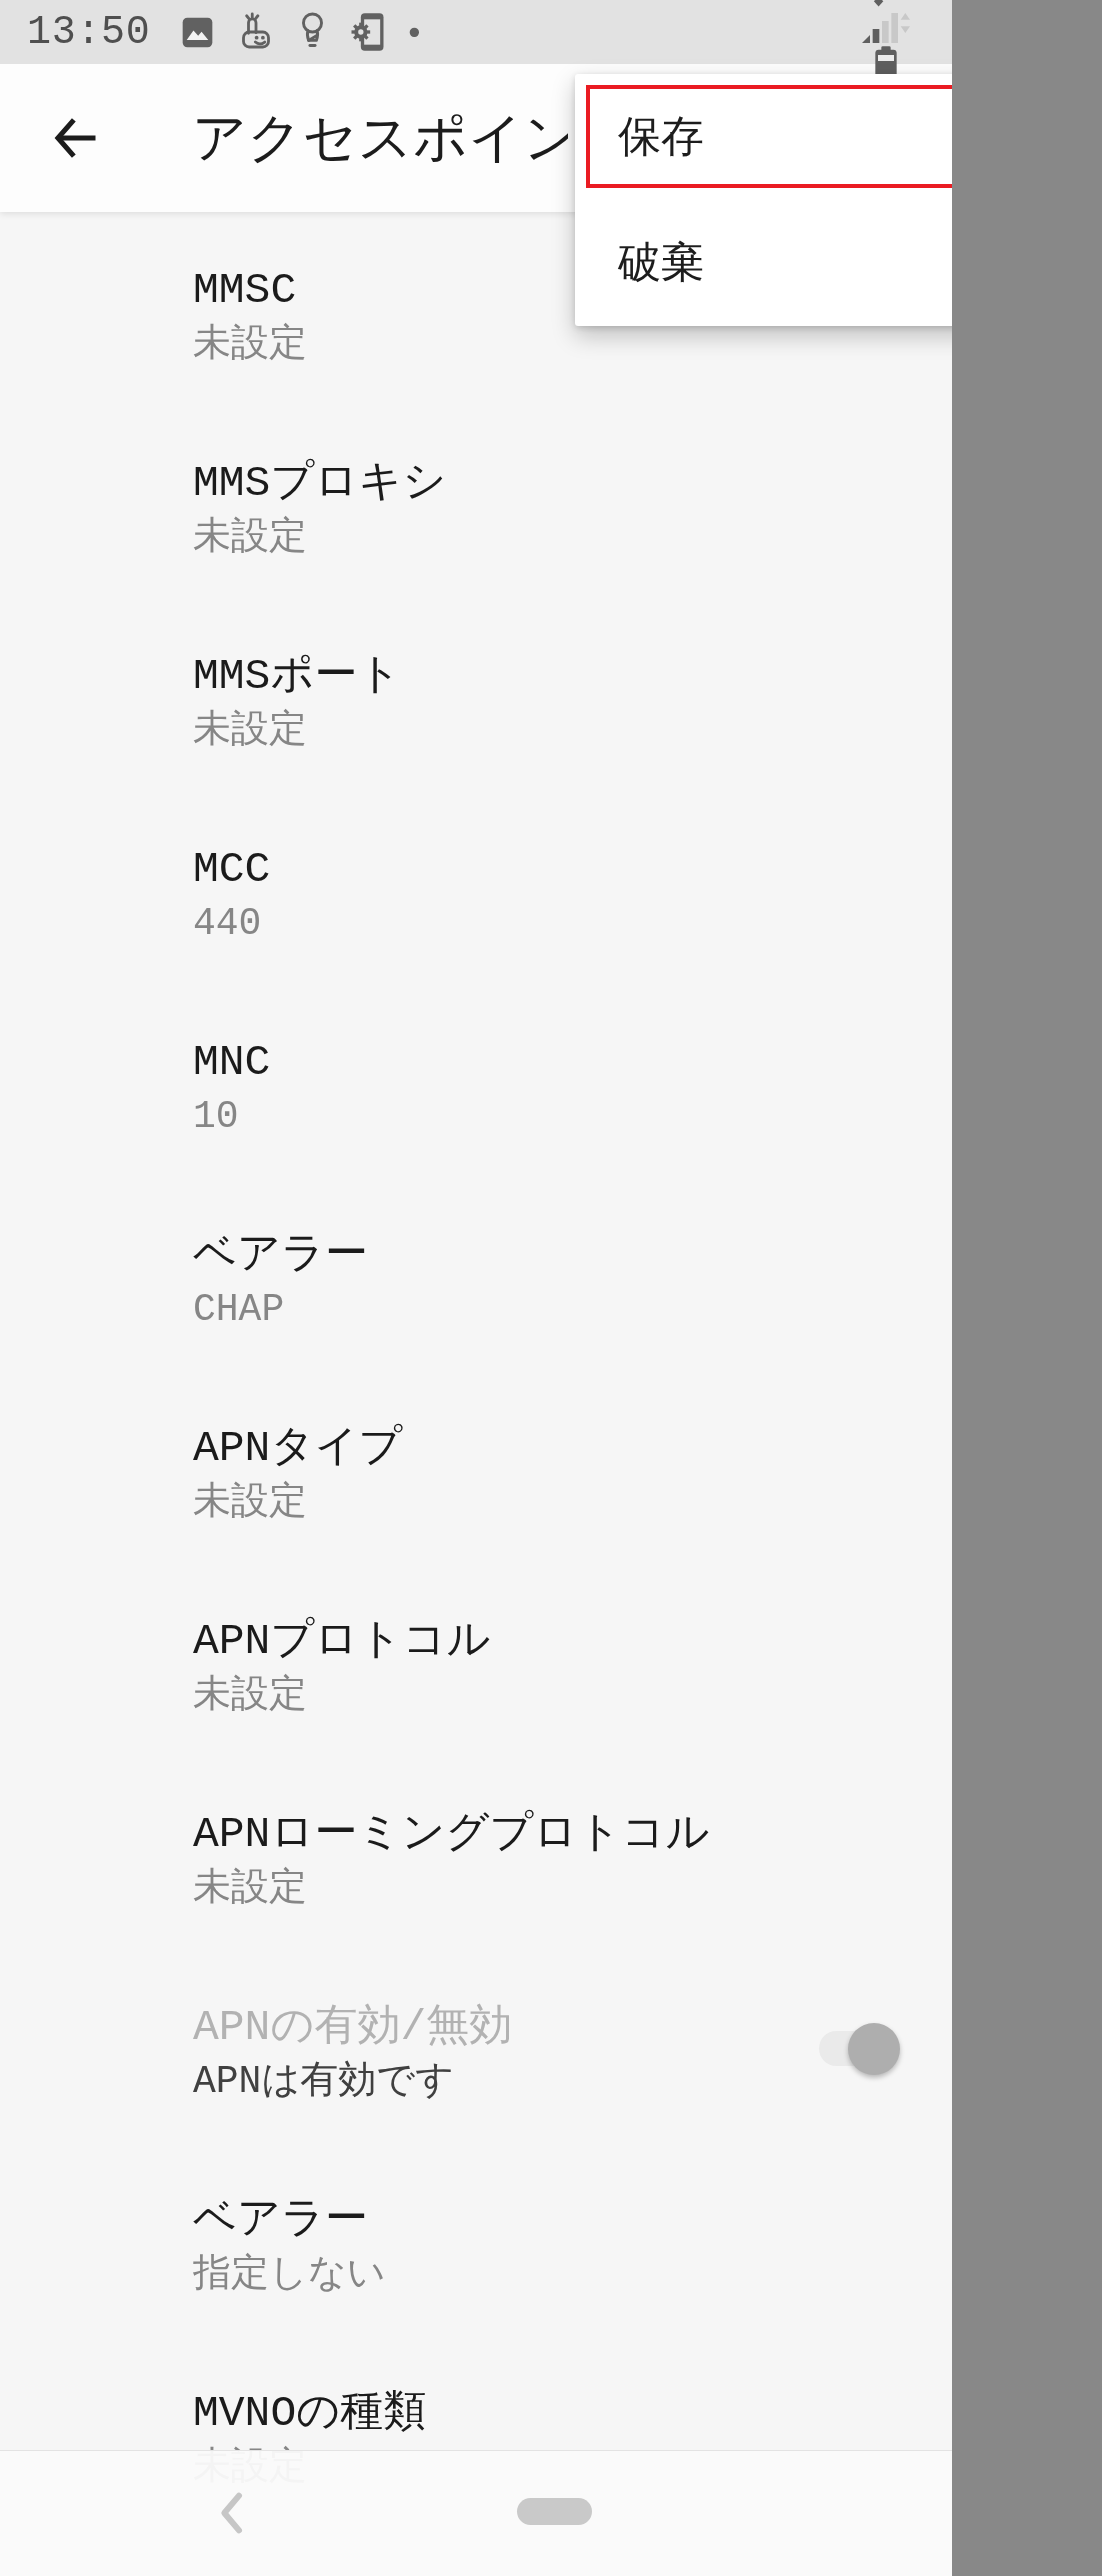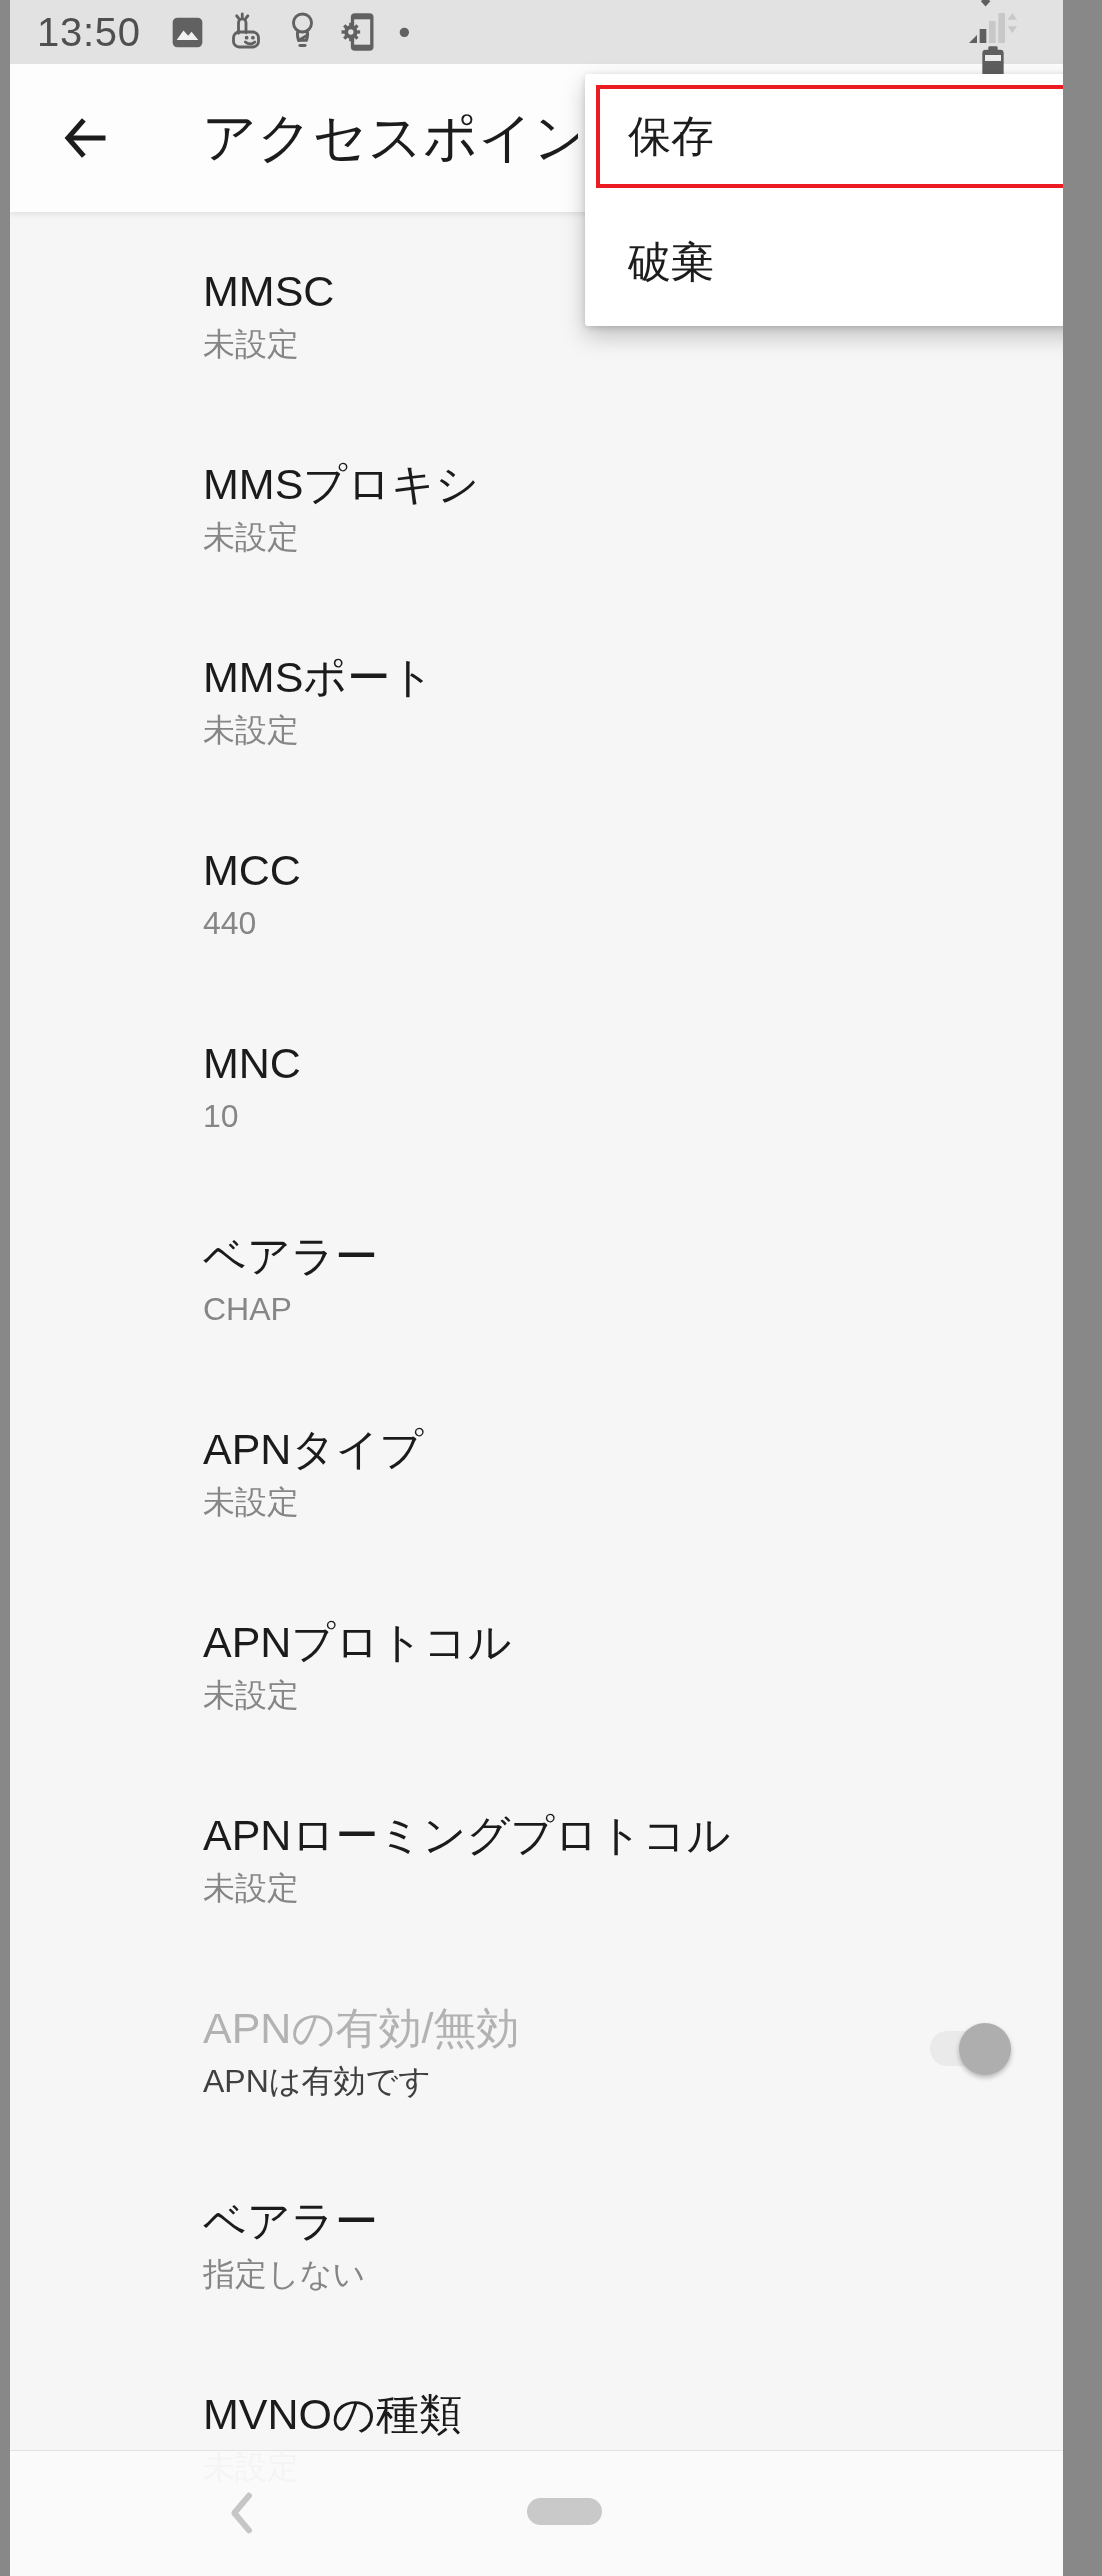--- a/index.html
+++ b/index.html
@@ -1,20 +1,19 @@
 <!DOCTYPE html>
 <html style="font-size:10.7px"><head>
 <meta charset="utf-8">
 <style>
   html,body{margin:0;padding:0;background:#888;}
   .screen{
-    position:relative;width:1053px;height:2576px;overflow:hidden;
+    position:relative;width:952px;height:2576px;overflow:hidden;
     background:#f6f6f6;
-    font-family:Liberation Sans, sans-serif;
-    margin-left:10px;
+    font-family:Liberation Mono, monospace;
   }
   
   .status-bar{
     position:absolute;top:0;left:0;width:100%;height:64px;background:#e2e2e2;
     display:flex;align-items:center;box-sizing:border-box;padding:0 34px 0 27px;z-index:15;
   }
   .sb-left{display:flex;align-items:center;}
   .sb-time{font-size:40px;color:#4f4f4f;letter-spacing:0.7px;margin-right:31px;}
   .sb-left .sb-ic{margin-right:24px;display:flex;align-items:center;}
   .sb-spacer{flex:1;}
@@ -42,21 +41,21 @@
     font-size:43px;color:#1d1d1d;box-sizing:border-box;
   }
   .red-highlight{
     position:absolute;left:10.7px;top:11.4px;width:499px;height:103px;
     border:4px solid #ea1b22;box-sizing:border-box;pointer-events:none;
   }
   
   .list{position:absolute;top:242px;left:0;width:100%;z-index:1;}
   .item{height:193px;box-sizing:border-box;padding:21px 0 0 193px;position:relative;}
   .item-title{font-size:43px;line-height:56px;color:#1b1b1b;white-space:nowrap;}
-  .item-value{font-size:32px;line-height:51px;color:#868686;white-space:nowrap;}
+  .item-value{font-size:38px;line-height:51px;color:#868686;white-space:nowrap;}
   .item.disabled .item-title{color:#b2b2b2;}
   .item.disabled .item-value{color:#404040;}
   
   .switch{position:absolute;right:0;top:0;width:161px;height:100%;}
   .switch-track{position:absolute;right:58px;top:52px;width:75px;height:35px;border-radius:17.4px;background:#eaeaea;}
   .switch-thumb{
     position:absolute;right:52px;top:44px;width:52px;height:52px;border-radius:50%;background:#aeaeae;
     box-shadow:0 2.7px 5.4px rgba(0,0,0,0.25);
   }
   

